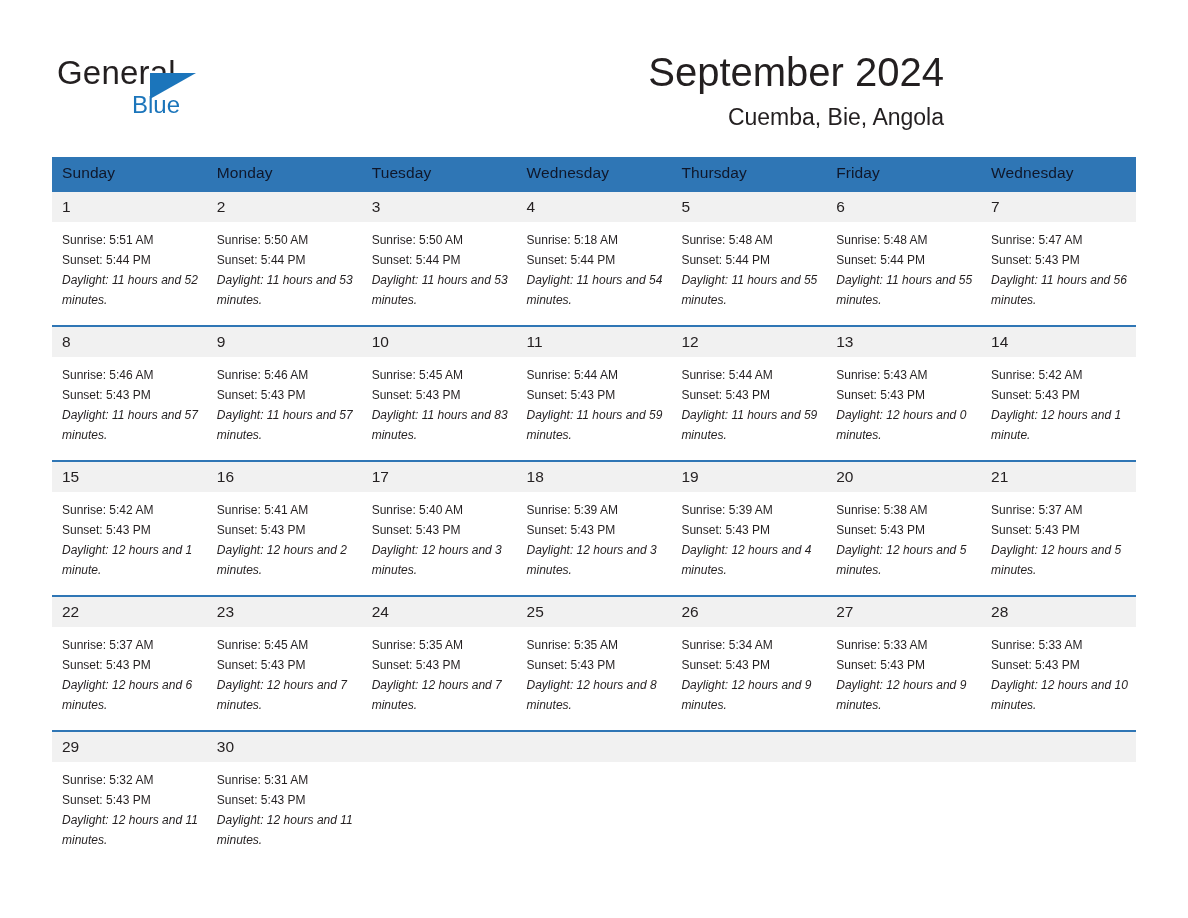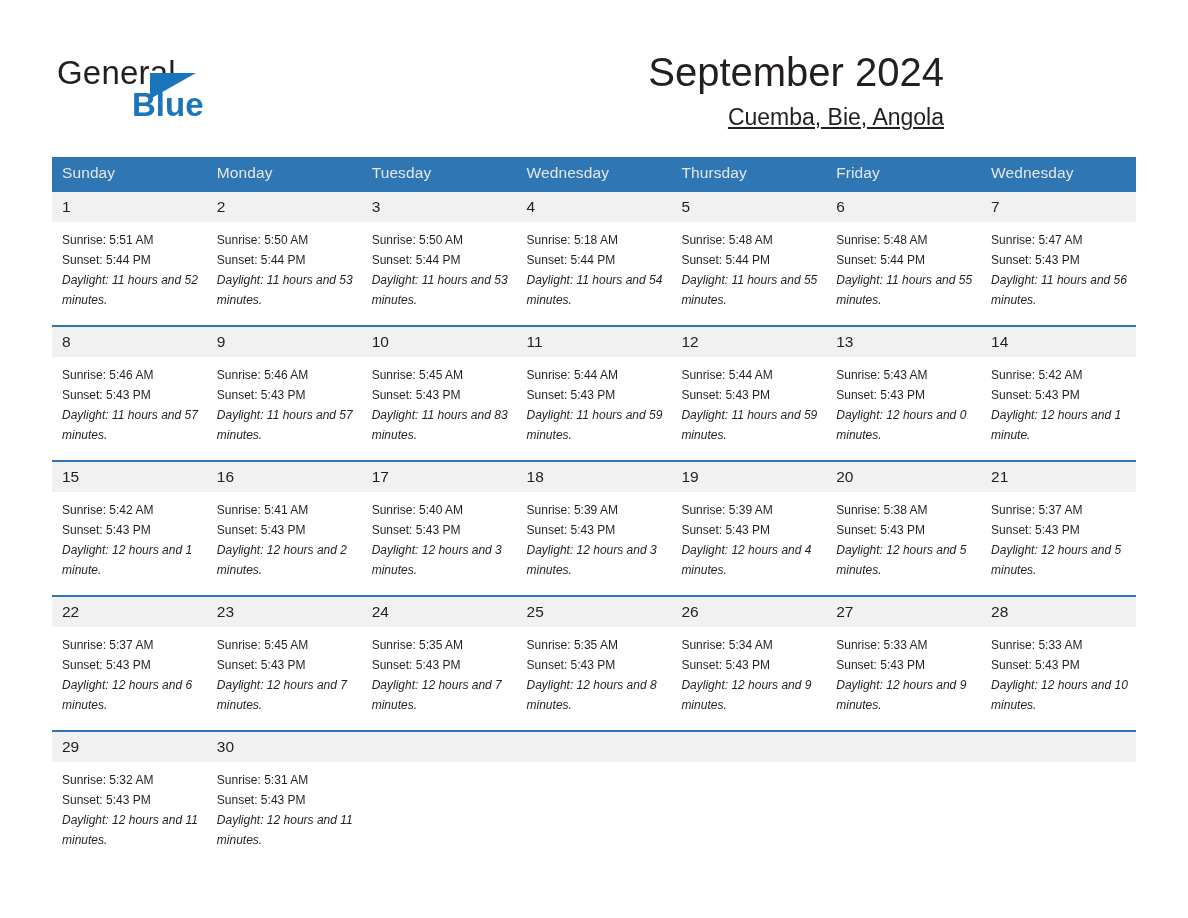--- a/index.html
+++ b/index.html
@@ -40,26 +40,26 @@
     position: relative;
     display: block;
     font-size: 33px;
     line-height: 36px;
     letter-spacing: 0.2px;
     color: #231f20;
     font-weight: 400;
   }
   .brand-line2 {
     display: block;
-    font-size: 33px;
+    font-size: 24px;
     line-height: 34px;
     color: #1b75bb;
     margin-left: 75px;
     margin-top: -3px;
-    font-weight: 700;
+    font-weight: 400;
   }
   .brand-flag {
     position: absolute;
     left: 93px;
     top: 18px;
     width: 0;
     height: 0;
     border-left: 46px solid #1b75bb;
     border-bottom: 26px solid transparent;
   }
@@ -77,40 +77,39 @@
     color: #231f20;
     white-space: nowrap;
   }
   .location-title {
     font-size: 23px;
     line-height: 30px;
     font-weight: 400;
     color: #231f20;
     margin-top: 6px;
     white-space: nowrap;
-    text-decoration: underline;
   }
 
   
   .calendar {
     position: absolute;
     left: 52px;
     top: 157px;
     width: 1084px;
   }
   table.cal {
     border-collapse: collapse;
     table-layout: fixed;
     width: 1084px;
   }
   table.cal col { width: 154.857px; }
 
   thead th {
     background: #2f76b5;
-    color: #e5e5e5;
+    color: #0f172a;
     font-size: 15.5px;
     font-weight: 400;
     text-align: left;
     padding: 7px 0 8px 10px;
     height: 18px;
     letter-spacing: 0.1px;
   }
 
   tbody td {
     vertical-align: top;

